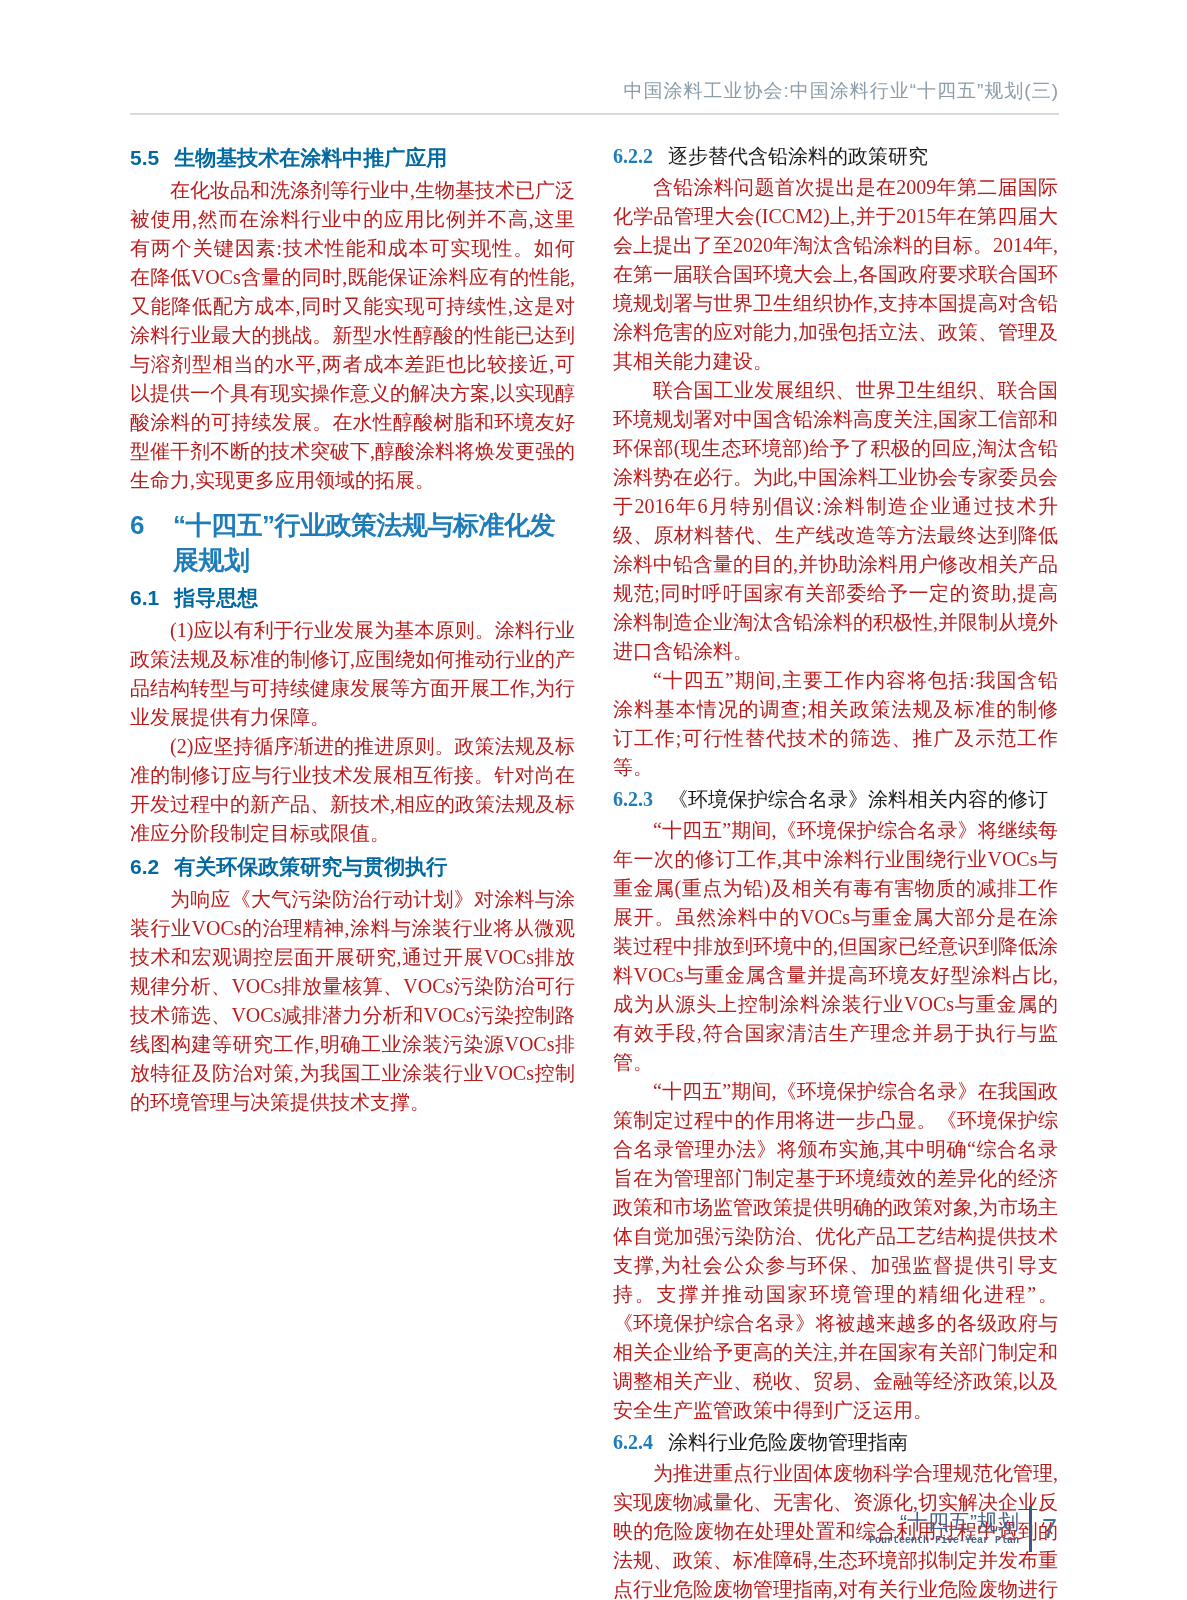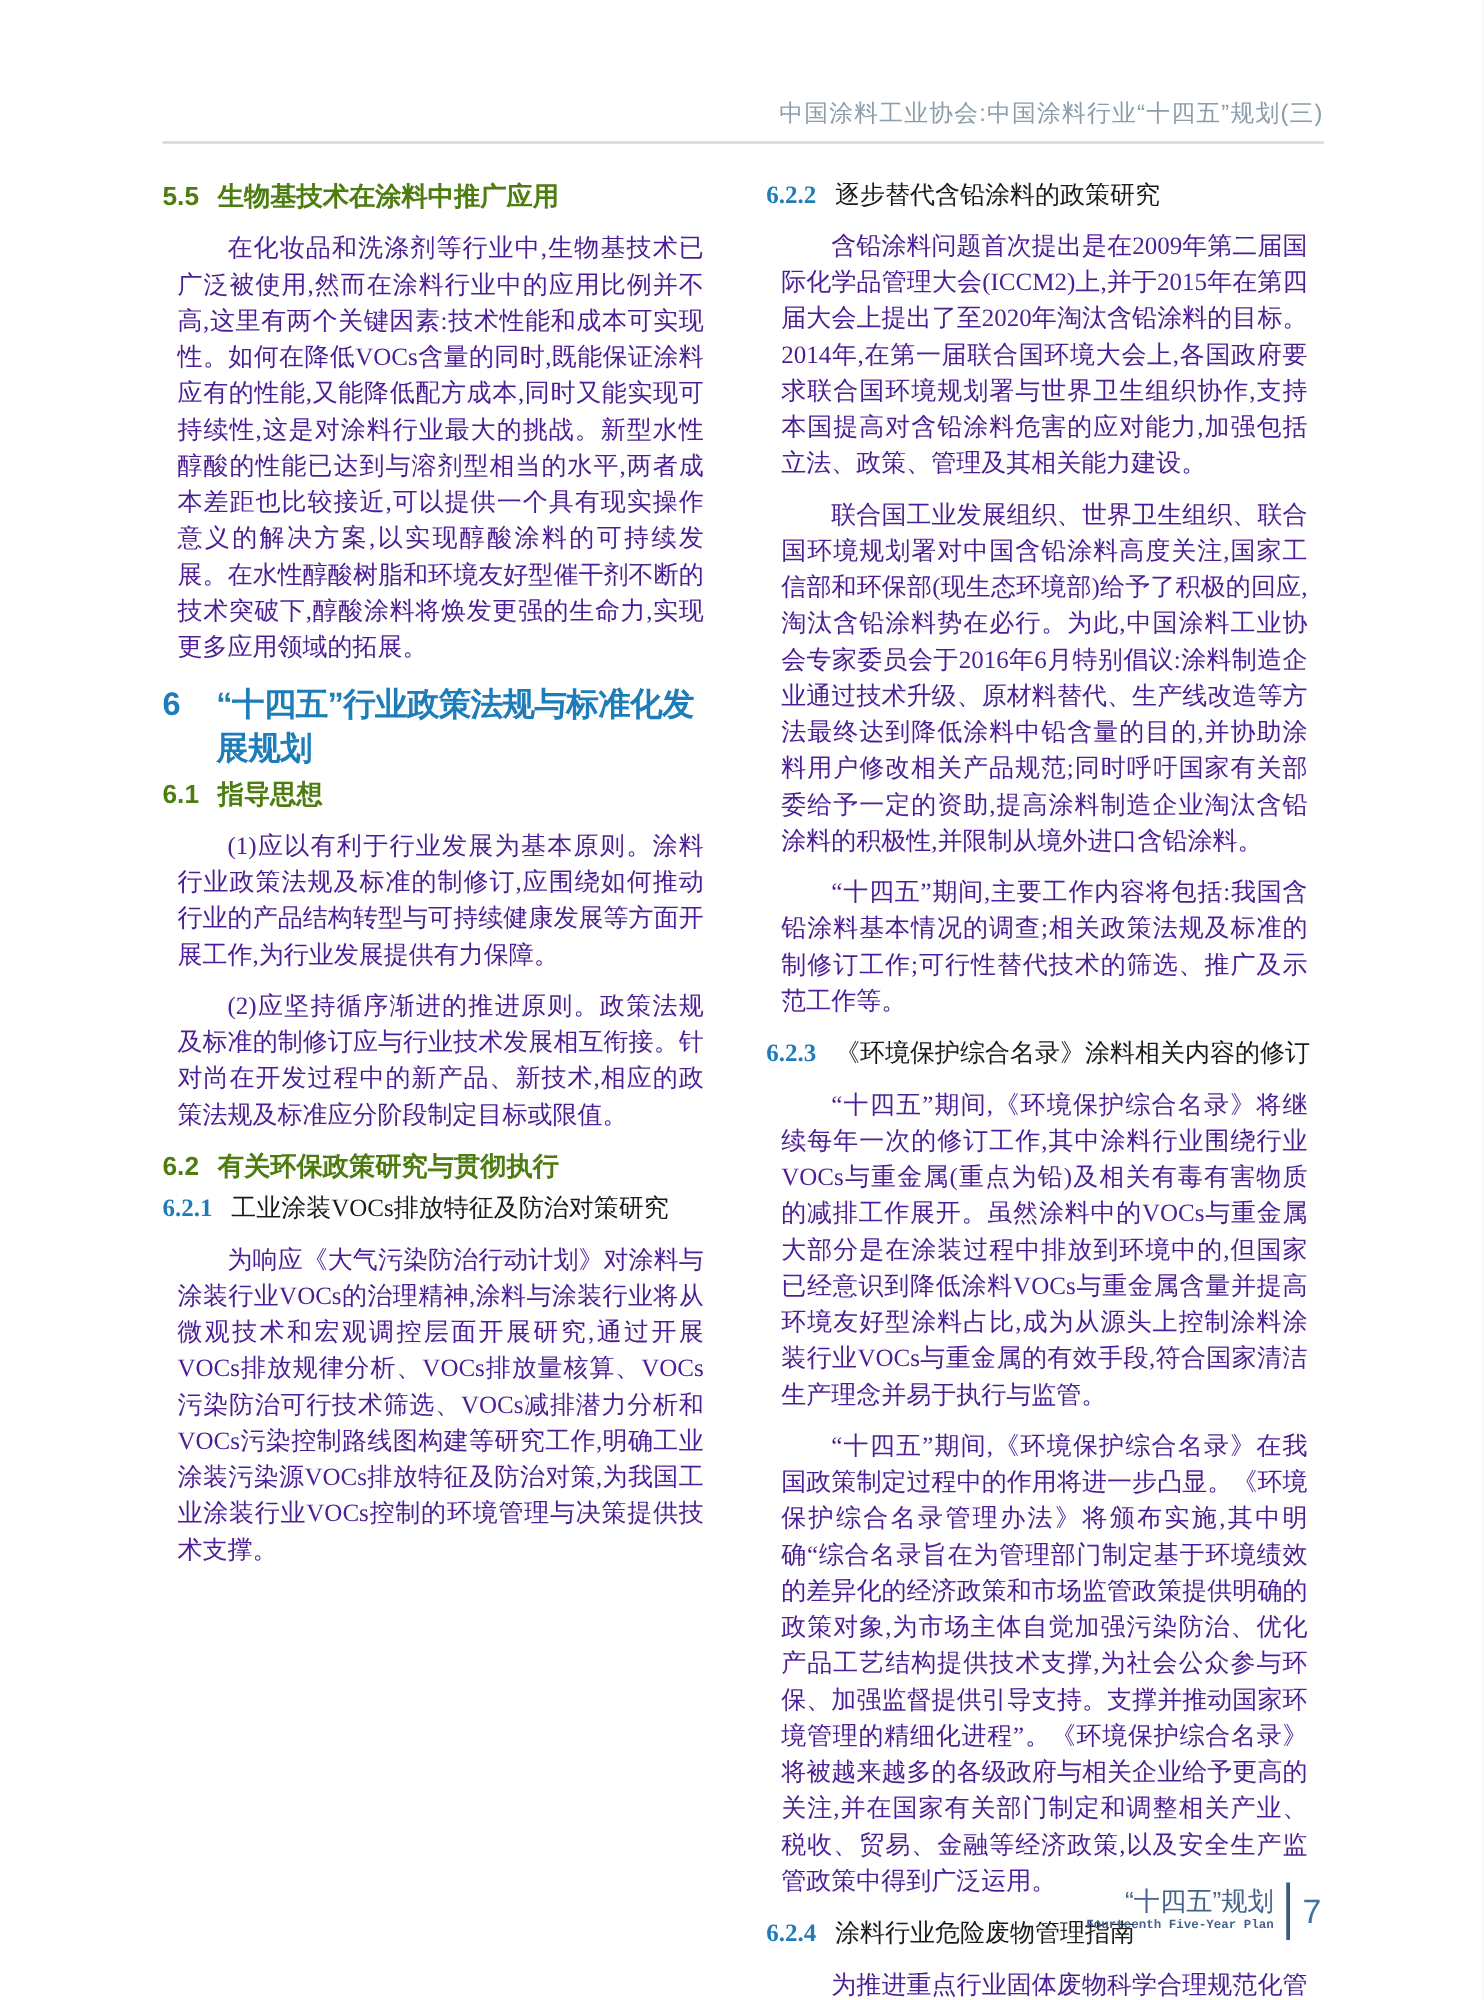--- a/index.html
+++ b/index.html
@@ -21,44 +21,44 @@
     font-size:19px;
     color:#8b9da8;
     letter-spacing:1px;
     padding-bottom:9px;
     border-bottom:2px solid #d5dadd;
   }
   .columns { display:flex; gap:38px; margin-top:24px; }
   .col { width:445px; }
 
   .body-p {
-    margin:12px;
+    margin:0;
     font-size:20px;
     line-height:29px;
     text-align:justify;
     text-indent:2em;
-    color:#4c1d95;
+    color:#b91c1c;
   }
   .h1-head {
     display:flex; gap:15px;
     margin:13px 0 5px 0;
     font-family:"Liberation Sans","DejaVu Sans",sans-serif;
     font-weight:bold;
     font-size:26px; line-height:35px;
     color:#1e7db8;
     letter-spacing:-0.5px;
   }
   .h1-head .num { flex:0 0 28px; }
   .h2-head {
     display:flex; gap:15px;
     margin:4px 0 3px 0;
     font-family:"Liberation Sans","DejaVu Sans",sans-serif;
     font-weight:bold;
     font-size:21px; line-height:30px;
-    color:#4d7c0f;
+    color:#0369a1;
   }
   .h3-head {
     display:flex; gap:15px;
     margin:2px 0 2px 0;
     font-family:Liberation Serif, serif;
     font-size:20px; line-height:30px;align-items:flex-end;
   }
   .h3-head .num { color:#1e7db8; font-weight:bold; }
   .h3-head .ttl { color:#1a1a1a; }
 
@@ -115,24 +115,20 @@
           <span class="ttl">指导思想</span>
         </div>
         <p class="body-p">(1)应以有利于行业发展为基本原则。涂料行业政策法规及标准的制修订,应围绕如何推动行业的产品结构转型与可持续健康发展等方面开展工作,为行业发展提供有力保障。</p>
         <p class="body-p">(2)应坚持循序渐进的推进原则。政策法规及标准的制修订应与行业技术发展相互衔接。针对尚在开发过程中的新产品、新技术,相应的政策法规及标准应分阶段制定目标或限值。</p>
 
         <div class="h2-head">
           <span class="num">6.2</span>
           <span class="ttl">有关环保政策研究与贯彻执行</span>
         </div>
 
-        <div class="h3-head">
-          <span class="num">6.2.1</span>
-          <span class="ttl">工业涂装VOCs排放特征及防治对策研究</span>
-        </div>
         <p class="body-p">为响应《大气污染防治行动计划》对涂料与涂装行业VOCs的治理精神,涂料与涂装行业将从微观技术和宏观调控层面开展研究,通过开展VOCs排放规律分析、VOCs排放量核算、VOCs污染防治可行技术筛选、VOCs减排潜力分析和VOCs污染控制路线图构建等研究工作,明确工业涂装污染源VOCs排放特征及防治对策,为我国工业涂装行业VOCs控制的环境管理与决策提供技术支撑。</p>
 
       </div>
 
       <div class="col">
 
         <div class="h3-head">
           <span class="num">6.2.2</span>
           <span class="ttl">逐步替代含铅涂料的政策研究</span>
         </div>

